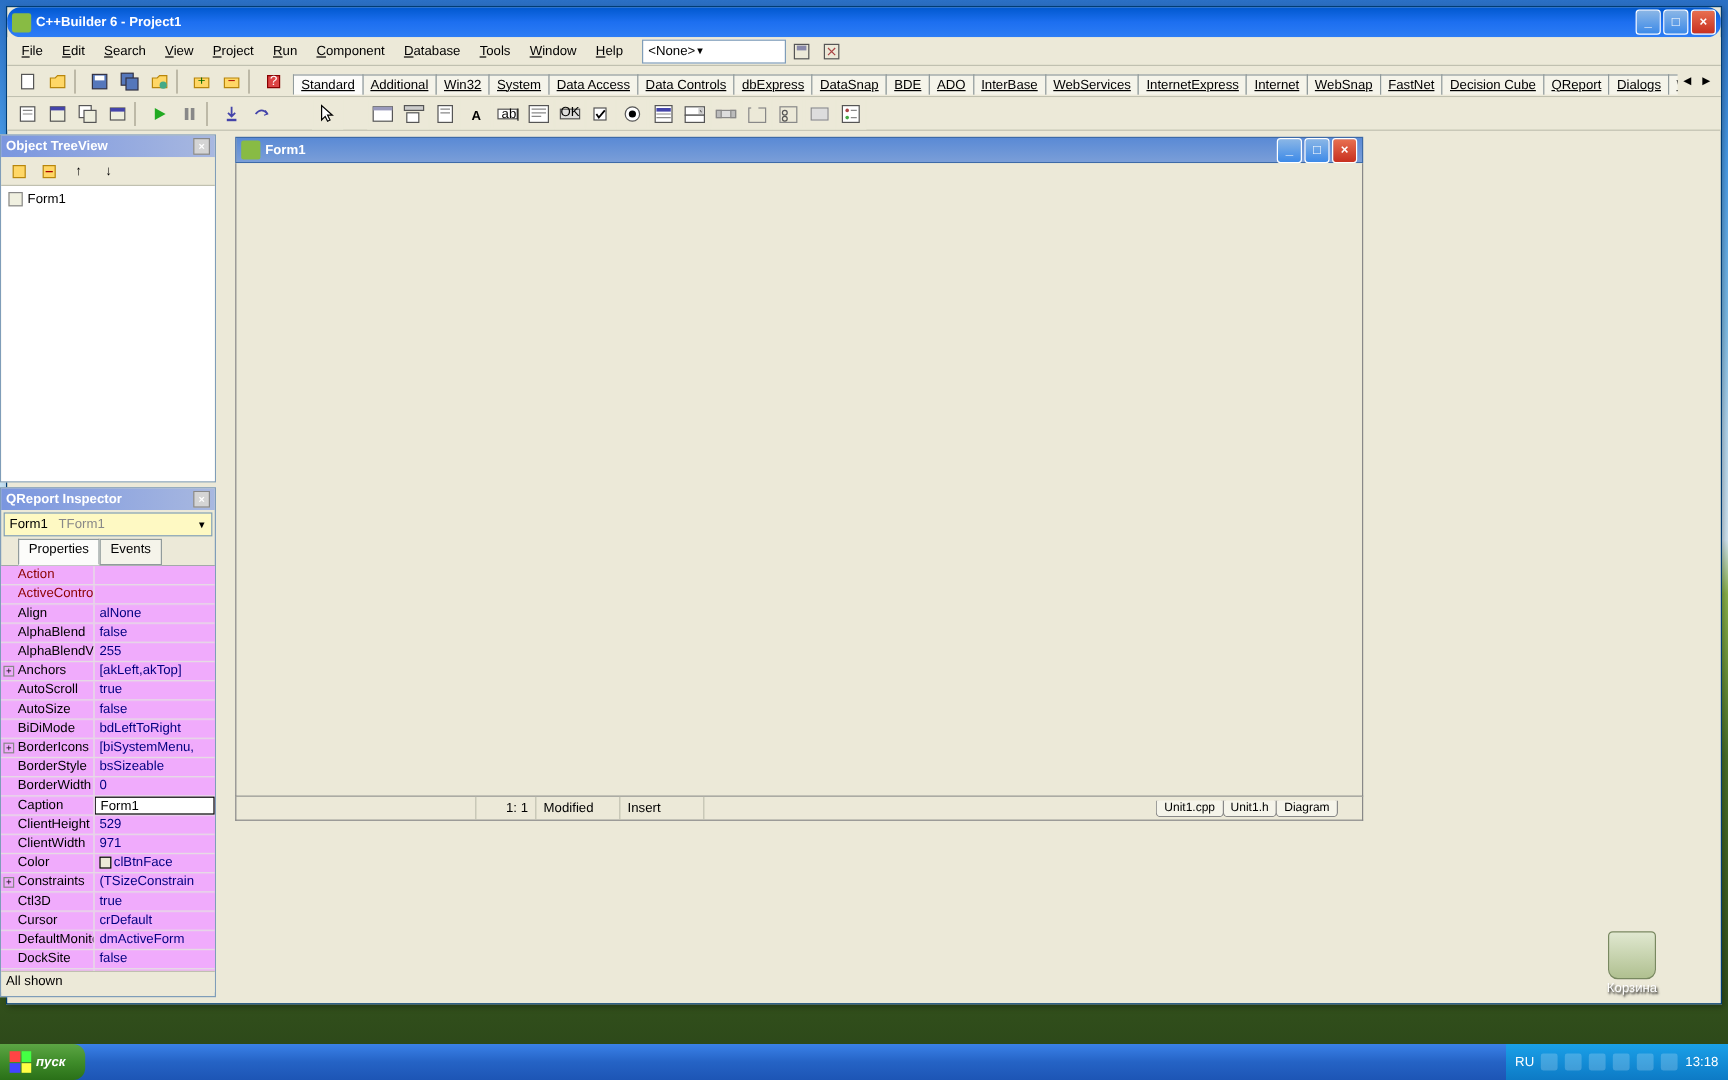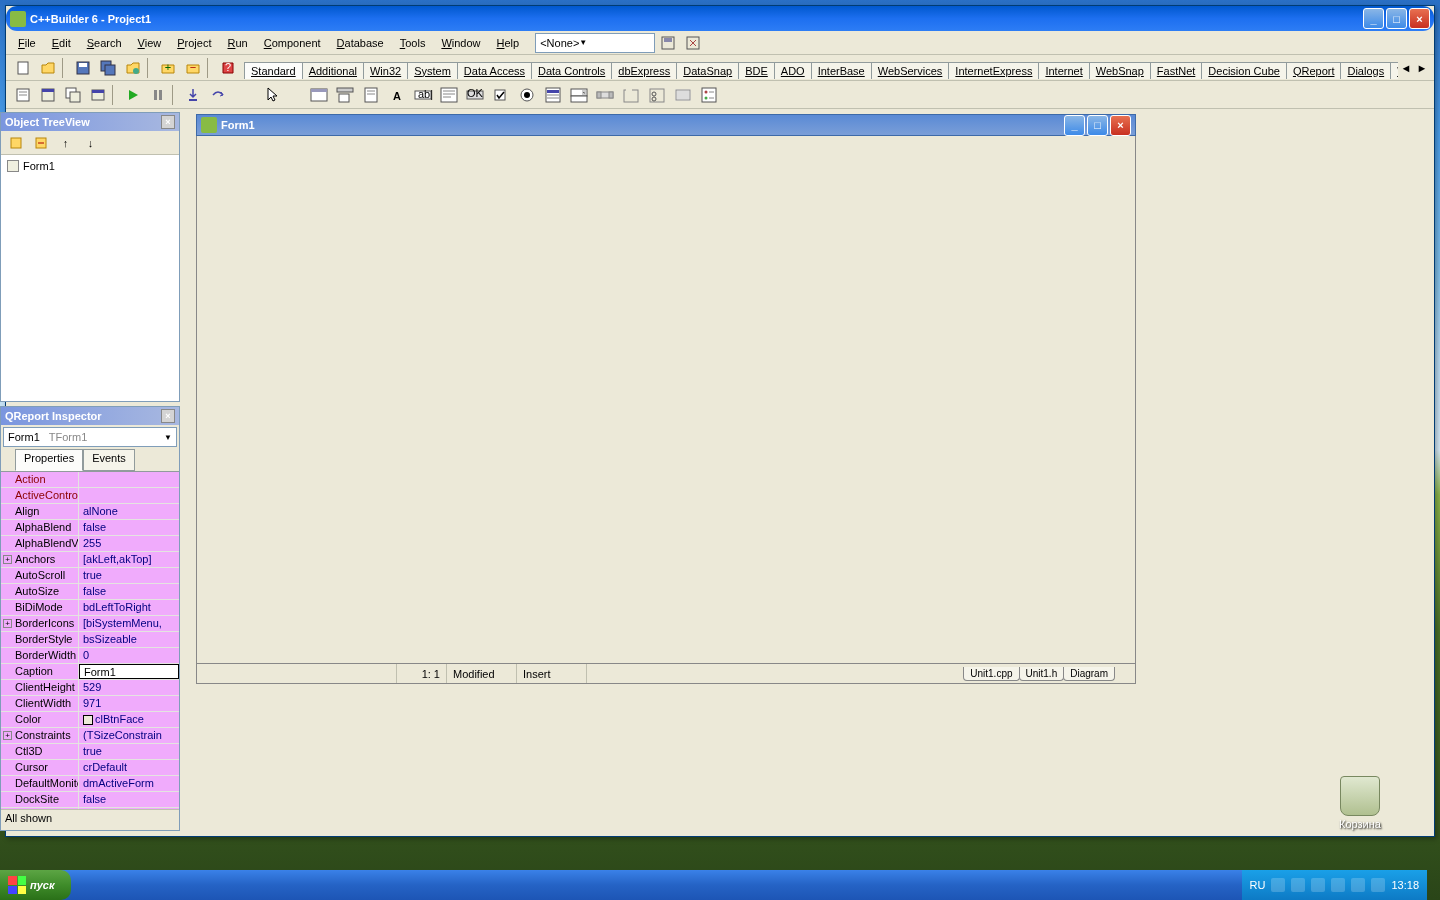--- a/index.html
+++ b/index.html
@@ -25,41 +25,41 @@
 .component-row { height: 28px; background: #ece9d8; display: flex; align-items: center; padding: 2px 4px; border-bottom: 1px solid #c0c0b0; }
 .comp-btn { width: 26px; height: 26px; border: 1px solid #ece9d8; display: flex; align-items: center; justify-content: center; cursor: pointer; }
 .treeview-panel { position: absolute; left: 0; top: 112px; width: 180px; height: 290px; background: #ece9d8; border: 1px solid #7f9db9; }
 .panel-title { height: 18px; background: linear-gradient(to right, #7a96df, #a8b8e0); color: white; font-weight: bold; padding: 1px 4px; display: flex; align-items: center; justify-content: space-between; }
 .panel-close { width: 14px; height: 14px; background: #d4d4d4; border: 1px solid #888; cursor: pointer; display: flex; align-items: center; justify-content: center; font-size: 9px; }
 .tree-toolbar { height: 24px; background: #ece9d8; display: flex; align-items: center; padding: 2px; border-bottom: 1px solid #c0c0b0; }
 .tree-body { background: white; height: calc(100% - 42px); padding: 4px; overflow: auto; }
 .tree-item { padding: 1px 2px; display: flex; align-items: center; gap: 4px; }
 .tree-icon { width: 12px; height: 12px; border: 1px solid #888; background: #f0f0e0; }
 .inspector-panel { position: absolute; left: 0; top: 406px; width: 180px; height: 425px; background: #ece9d8; border: 1px solid #7f9db9; }
-.inspector-combo { height: 20px; margin: 2px; border: 1px solid #7f9db9; background: #ffffff; display: flex; align-items: center; padding: 0 4px; justify-content: space-between; }
+.inspector-combo { height: 20px; margin: 2px; border: 1px solid #7f9db9; background: #fef9c3; display: flex; align-items: center; padding: 0 4px; justify-content: space-between; }
 .inspector-tabs { display: flex; height: 22px; padding: 0 14px; }
 .inspector-tab { padding: 2px 8px; border: 1px solid #919b9c; background: #f5f4ea; cursor: pointer; }
 .inspector-tab.active { background: #fcfcfa; border-bottom-color: #fcfcfa; }
 .prop-grid { background: #f0abfc; height: 338px; overflow-y: scroll; border-top: 1px solid #919b9c; }
 .prop-row { display: flex; height: 16px; border-bottom: 1px solid #e4e4e0; }
 .prop-name { width: 78px; padding: 1px 2px 1px 14px; position: relative; border-right: 1px solid #e4e4e0; overflow: hidden; white-space: nowrap; }
 .prop-name.red { color: #8b0000; }
 .prop-name .expand { position: absolute; left: 2px; top: 3px; width: 9px; height: 9px; border: 1px solid #888; display: flex; align-items: center; justify-content: center; font-size: 8px; line-height: 1; }
 .prop-val { flex: 1; padding: 1px 4px; color: #000080; overflow: hidden; white-space: nowrap; }
 .prop-val.selected { background: white; border: 1px solid #000; }
 .prop-val .colorbox { display: inline-block; width: 10px; height: 10px; border: 1px solid #000; background: #ece9d8; vertical-align: middle; margin-right: 2px; }
 .inspector-status { height: 18px; padding: 2px 4px; background: #ece9d8; border-top: 1px solid #c0c0b0; }
 .form-designer { position: absolute; left: 196px; top: 114px; width: 940px; height: 570px; }
 .form-titlebar { height: 22px; background: linear-gradient(to bottom, #5a8ad5, #7a9ed8); border: 1px solid #3d6aa8; display: flex; align-items: center; padding: 0 4px; color: white; font-weight: bold; }
 .form-body { height: calc(100% - 42px); background: #ece9d8; background-image: radial-gradient(circle, #808080 0.5px, transparent 0.5px); background-size: 8px 8px; border: 1px solid #888; border-top: none; }
 .form-status { height: 20px; background: #ece9d8; border: 1px solid #888; border-top: none; display: flex; align-items: center; }
 .status-cell { border-right: 1px solid #c0c0b0; padding: 1px 6px; height: 100%; display: flex; align-items: center; }
 .status-tabs { display: flex; margin-left: auto; margin-right: 20px; }
 .status-tab { padding: 1px 6px; border: 1px solid #888; border-top: none; background: #f5f4ea; font-size: 10px; cursor: pointer; border-radius: 0 0 4px 4px; margin-left: -1px; }
-.taskbar { position: absolute; bottom: 0; left: 0; right: 13px; height: 30px; background: linear-gradient(to bottom, #3a81e8 0%, #2563c5 50%, #1d55b5 100%); display: flex; align-items: flex-end; }
+.taskbar { position: absolute; bottom: 0; left: 0; right: 0; height: 30px; background: linear-gradient(to bottom, #3a81e8 0%, #2563c5 50%, #1d55b5 100%); display: flex; align-items: flex-end; }
 .start-btn { height: 30px; padding: 0 16px 0 8px; background: linear-gradient(to bottom, #5ca544 0%, #3f8c2a 50%, #2a7018 100%); color: white; font-weight: bold; font-style: italic; font-size: 14px; display: flex; align-items: center; gap: 4px; border-radius: 0 10px 10px 0; cursor: pointer; }
 .start-logo { width: 18px; height: 18px; display: grid; grid-template-columns: 1fr 1fr; grid-template-rows: 1fr 1fr; gap: 1px; }
 .start-logo span:nth-child(1){background:#f44;} .start-logo span:nth-child(2){background:#4f4;} .start-logo span:nth-child(3){background:#44f;} .start-logo span:nth-child(4){background:#ff4;}
 .task-btn { height: 24px; margin: 0 2px; padding: 0 8px; background: linear-gradient(to bottom, #4a8ae8, #2d6cc8); border: 1px solid #1a4590; border-radius: 3px; color: white; display: flex; align-items: center; gap: 4px; cursor: pointer; max-width: 160px; overflow: hidden; white-space: nowrap; }
 .task-btn.active { background: linear-gradient(to bottom, #1a4a98, #2860b8); border-color: #0a2a60; }
 .task-btn .ticon { width: 14px; height: 14px; background: #fff; border-radius: 2px; flex-shrink: 0; }
 .systray { margin-left: auto; height: 30px; background: linear-gradient(to bottom, #1aa0e8, #0d7ac5); display: flex; align-items: center; padding: 0 8px; gap: 6px; color: white; }
 .tray-icon { width: 14px; height: 14px; background: #fff3; border-radius: 2px; }
 .desktop-icon { position: absolute; right: 50px; bottom: 70px; width: 60px; text-align: center; color: white; font-size: 11px; text-shadow: 1px 1px 2px #000; }
 .desktop-icon .bin { width: 40px; height: 40px; margin: 0 auto 2px; background: linear-gradient(to bottom, #e0e8d0, #b0c090); border-radius: 4px 4px 8px 8px; border: 1px solid #788860; }

